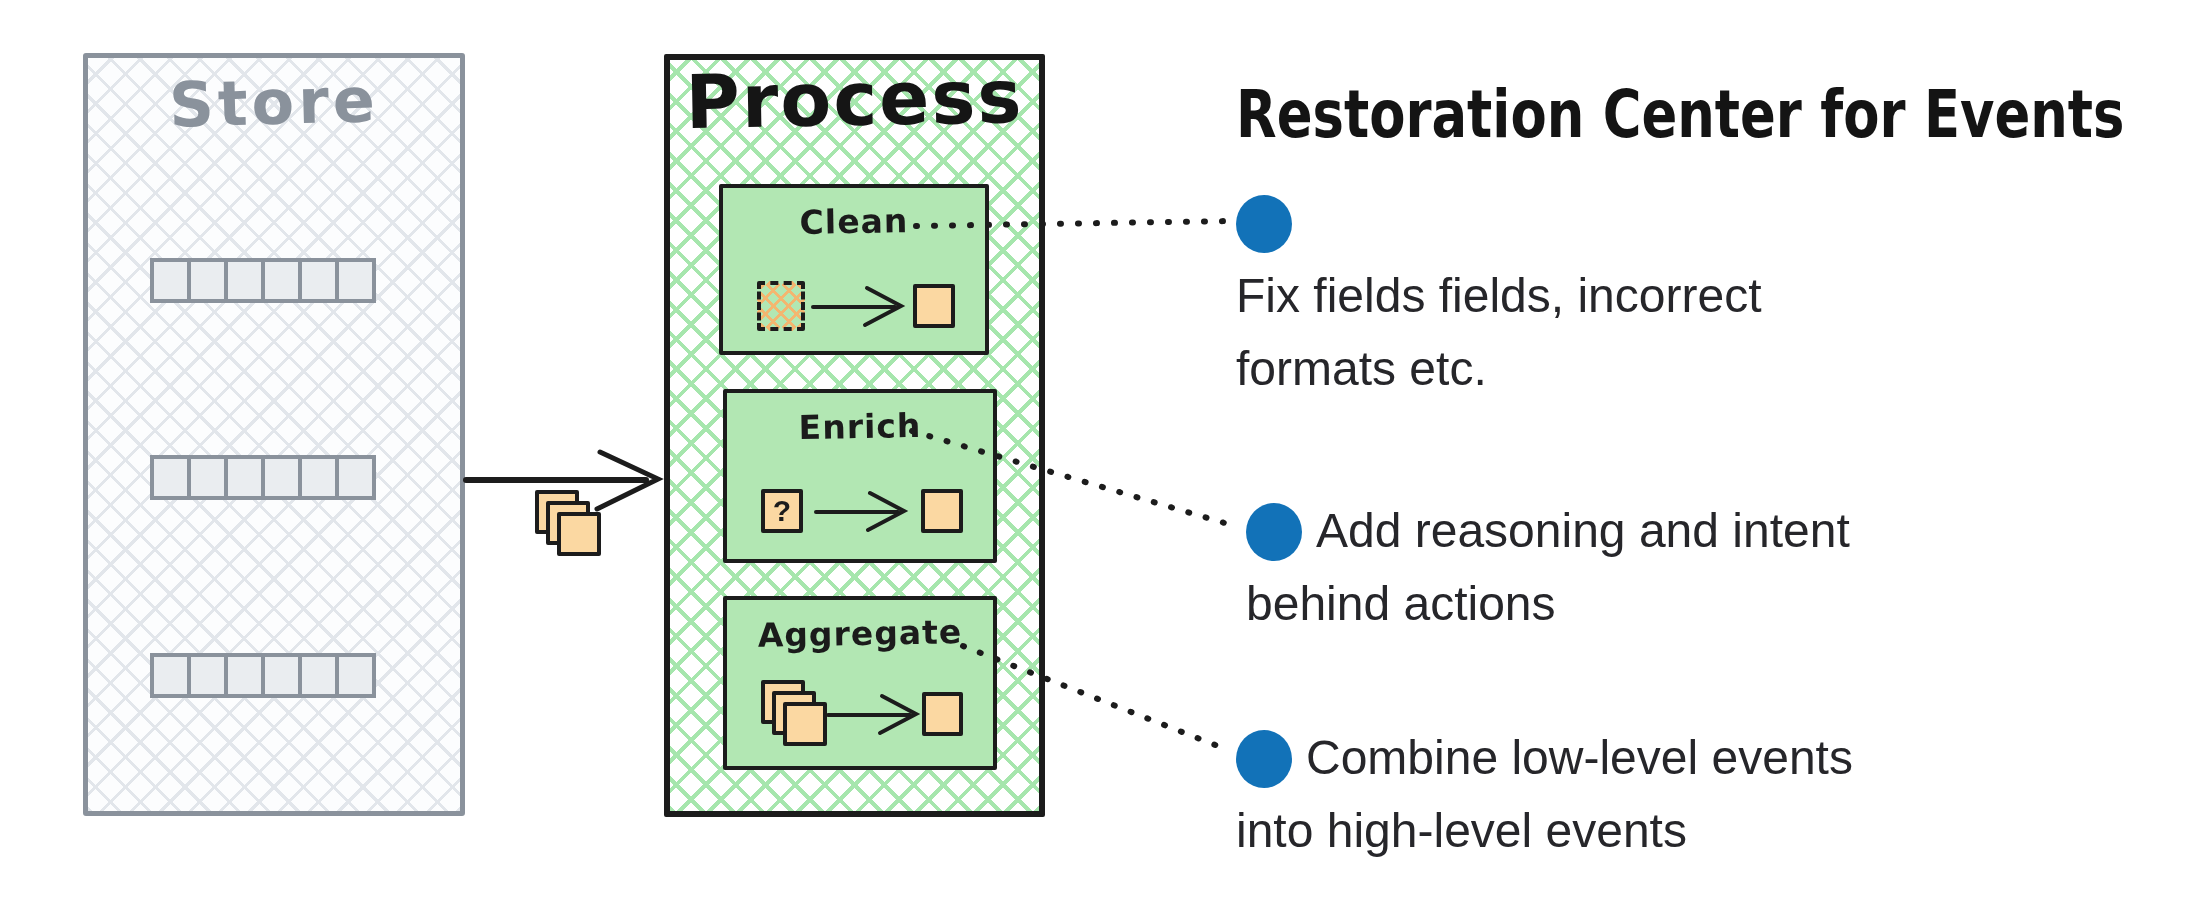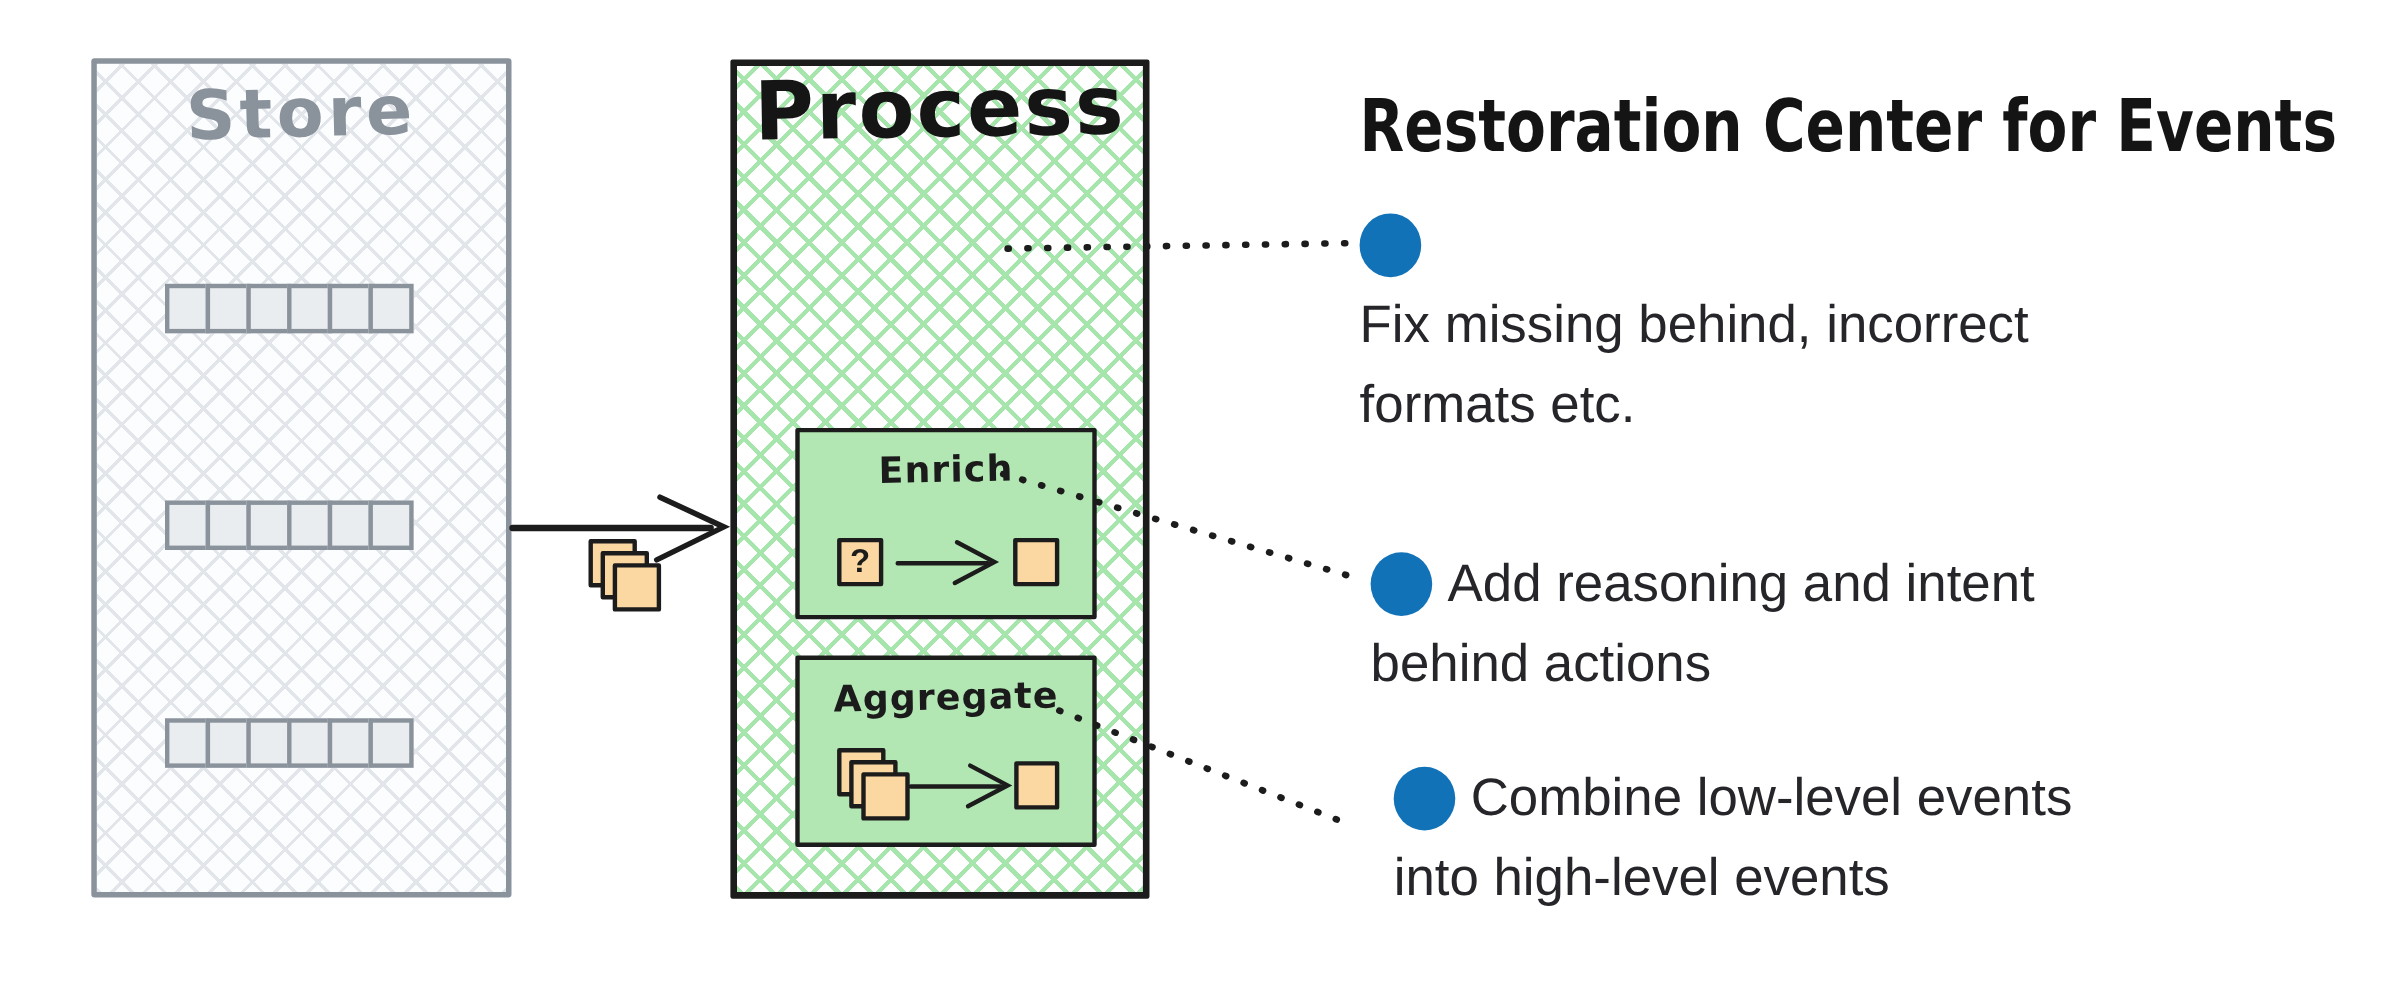--- a/index.html
+++ b/index.html
@@ -95,21 +95,21 @@
     font-size:66px;font-weight:800;color:#141414;line-height:1.0;
     letter-spacing:0px;transform:scaleX(0.80);transform-origin:left top;
     white-space:nowrap;font-family:"DejaVu Sans",sans-serif;
   }
   .bullet-block{
     position:absolute;left:1236px;width:840px;
     font-size:48px;color:#26262a;line-height:73px;
   }
   .bullet-1{top:186px;}
   .bullet-2{top:494px;margin-left:10px;}
-  .bullet-3{top:689px;margin-left:31px;}
+  .bullet-3{top:721px;}
   .bullet-dot{
     display:inline-block;width:56px;height:58px;border-radius:50%;
     background:#1272b8;margin-right:14px;vertical-align:-14px;
   }
   .bullet-line{white-space:nowrap;}
 </style>
 </head>
 <body>
 
 <div class="canvas">
@@ -145,20 +145,31 @@
 
   <div class="doc-stack main-stack">
     <div class="doc"></div>
     <div class="doc"></div>
     <div class="doc"></div>
   </div>
 
   <div class="process-box">
     <div class="process-title">Process</div>
 
+    <div class="step-box step-clean">
+      <div class="step-label">Clean</div>
+      <div class="step-content">
+        <div class="damaged-square"></div>
+        <svg class="step-arrow" width="96" height="46" viewBox="0 0 96 46">
+          <path d="M2 24 H 84" stroke="#1c1c1c" stroke-width="4" fill="none" stroke-linecap="round"></path>
+          <path d="M56 5 L 90 23 L 54 42" stroke="#1c1c1c" stroke-width="4" fill="none" stroke-linecap="round"></path>
+        </svg>
+        <div class="event-square"></div>
+      </div>
+    </div>
 
     <div class="step-box step-enrich">
       <div class="step-label">Enrich</div>
       <div class="step-content">
         <div class="question-square">?</div>
         <svg class="step-arrow" width="96" height="46" viewBox="0 0 96 46">
           <path d="M2 24 H 84" stroke="#1c1c1c" stroke-width="4" fill="none" stroke-linecap="round"></path>
           <path d="M56 5 L 90 23 L 54 42" stroke="#1c1c1c" stroke-width="4" fill="none" stroke-linecap="round"></path>
         </svg>
         <div class="event-square"></div>
@@ -191,21 +202,21 @@
 
     <path d="M916 226 L 1230 221" stroke="#1c1c1c" stroke-width="6" fill="none" stroke-linecap="round" stroke-dasharray="1 17"></path>
     <path d="M912 431 L 1228 524" stroke="#1c1c1c" stroke-width="6" fill="none" stroke-linecap="round" stroke-dasharray="1 17"></path>
     <path d="M963 646 L 1228 750" stroke="#1c1c1c" stroke-width="6" fill="none" stroke-linecap="round" stroke-dasharray="1 17"></path>
   </svg>
 
   <div class="panel-title">Restoration Center for Events</div>
 
   <div class="bullet-block bullet-1">
     <div class="bullet-line"><span class="bullet-dot"></span></div>
-    <div class="bullet-line">Fix missing behind, incorrect</div>
+    <div class="bullet-line">Fix fields fields, incorrect</div>
     <div class="bullet-line">formats etc.</div>
   </div>
 
   <div class="bullet-block bullet-2">
     <div class="bullet-line"><span class="bullet-dot"></span><span>Add reasoning and intent</span></div>
     <div class="bullet-line">behind actions</div>
   </div>
 
   <div class="bullet-block bullet-3">
     <div class="bullet-line"><span class="bullet-dot"></span><span>Combine low-level events</span></div>

